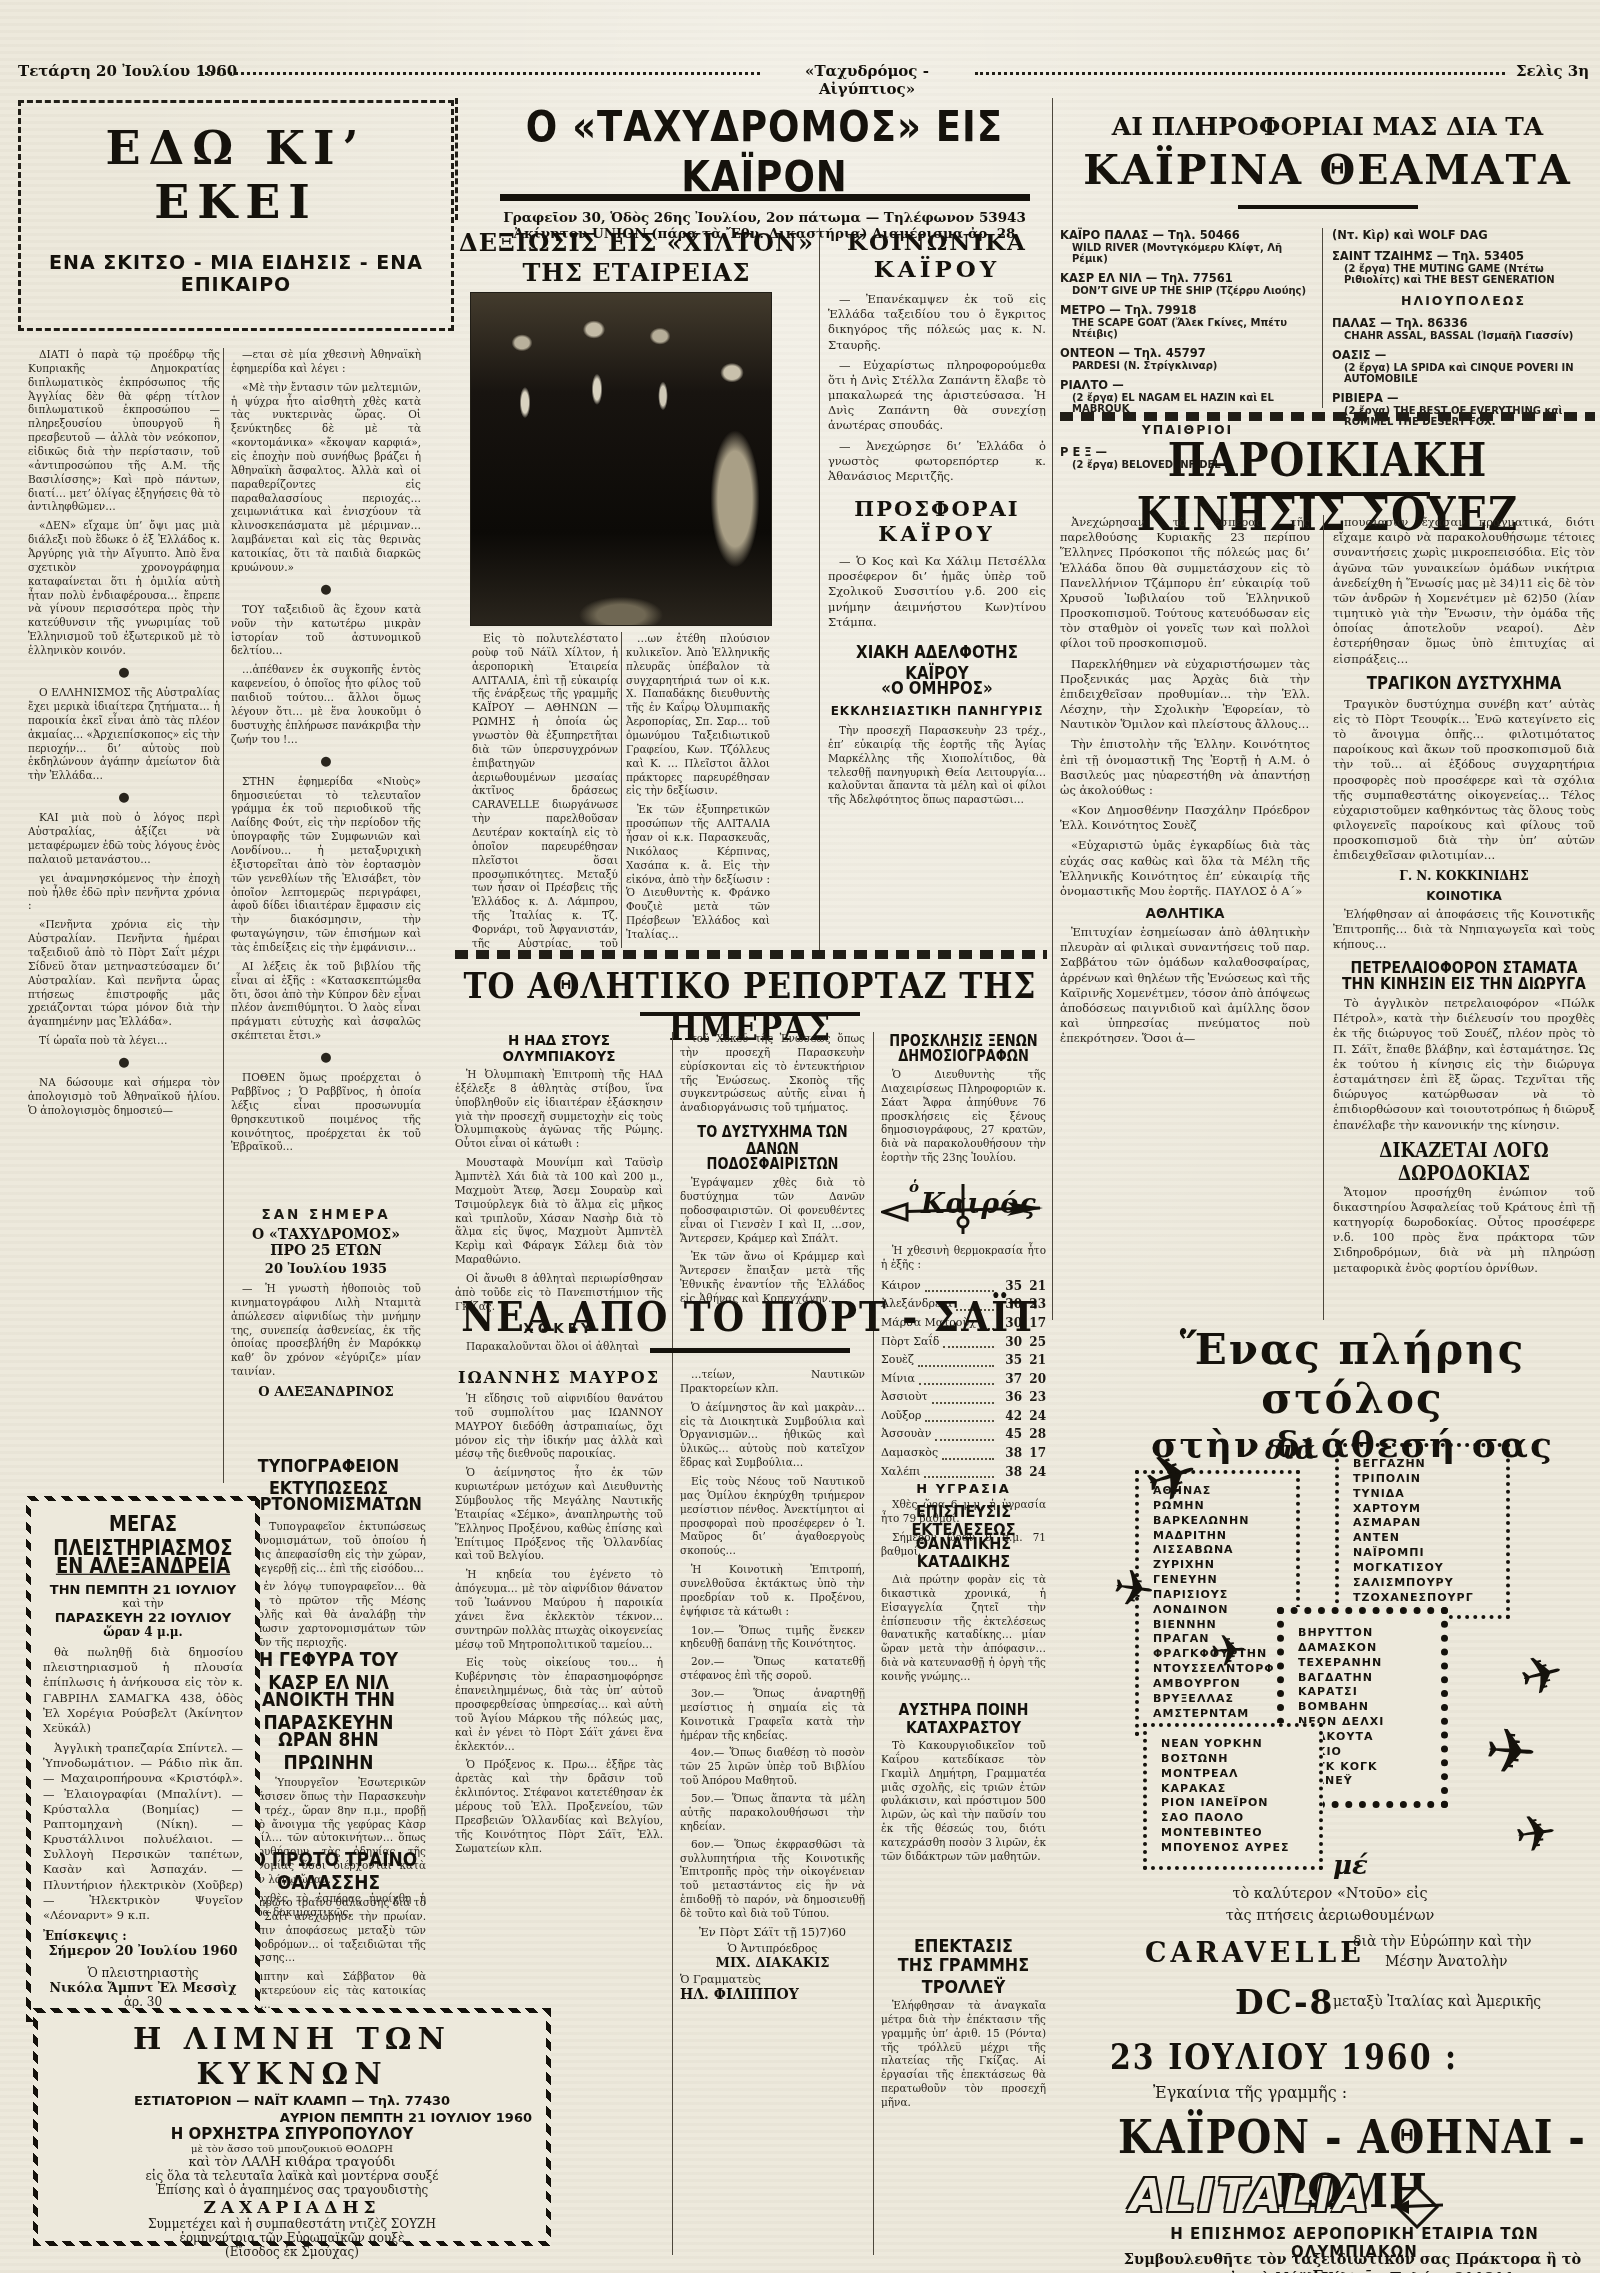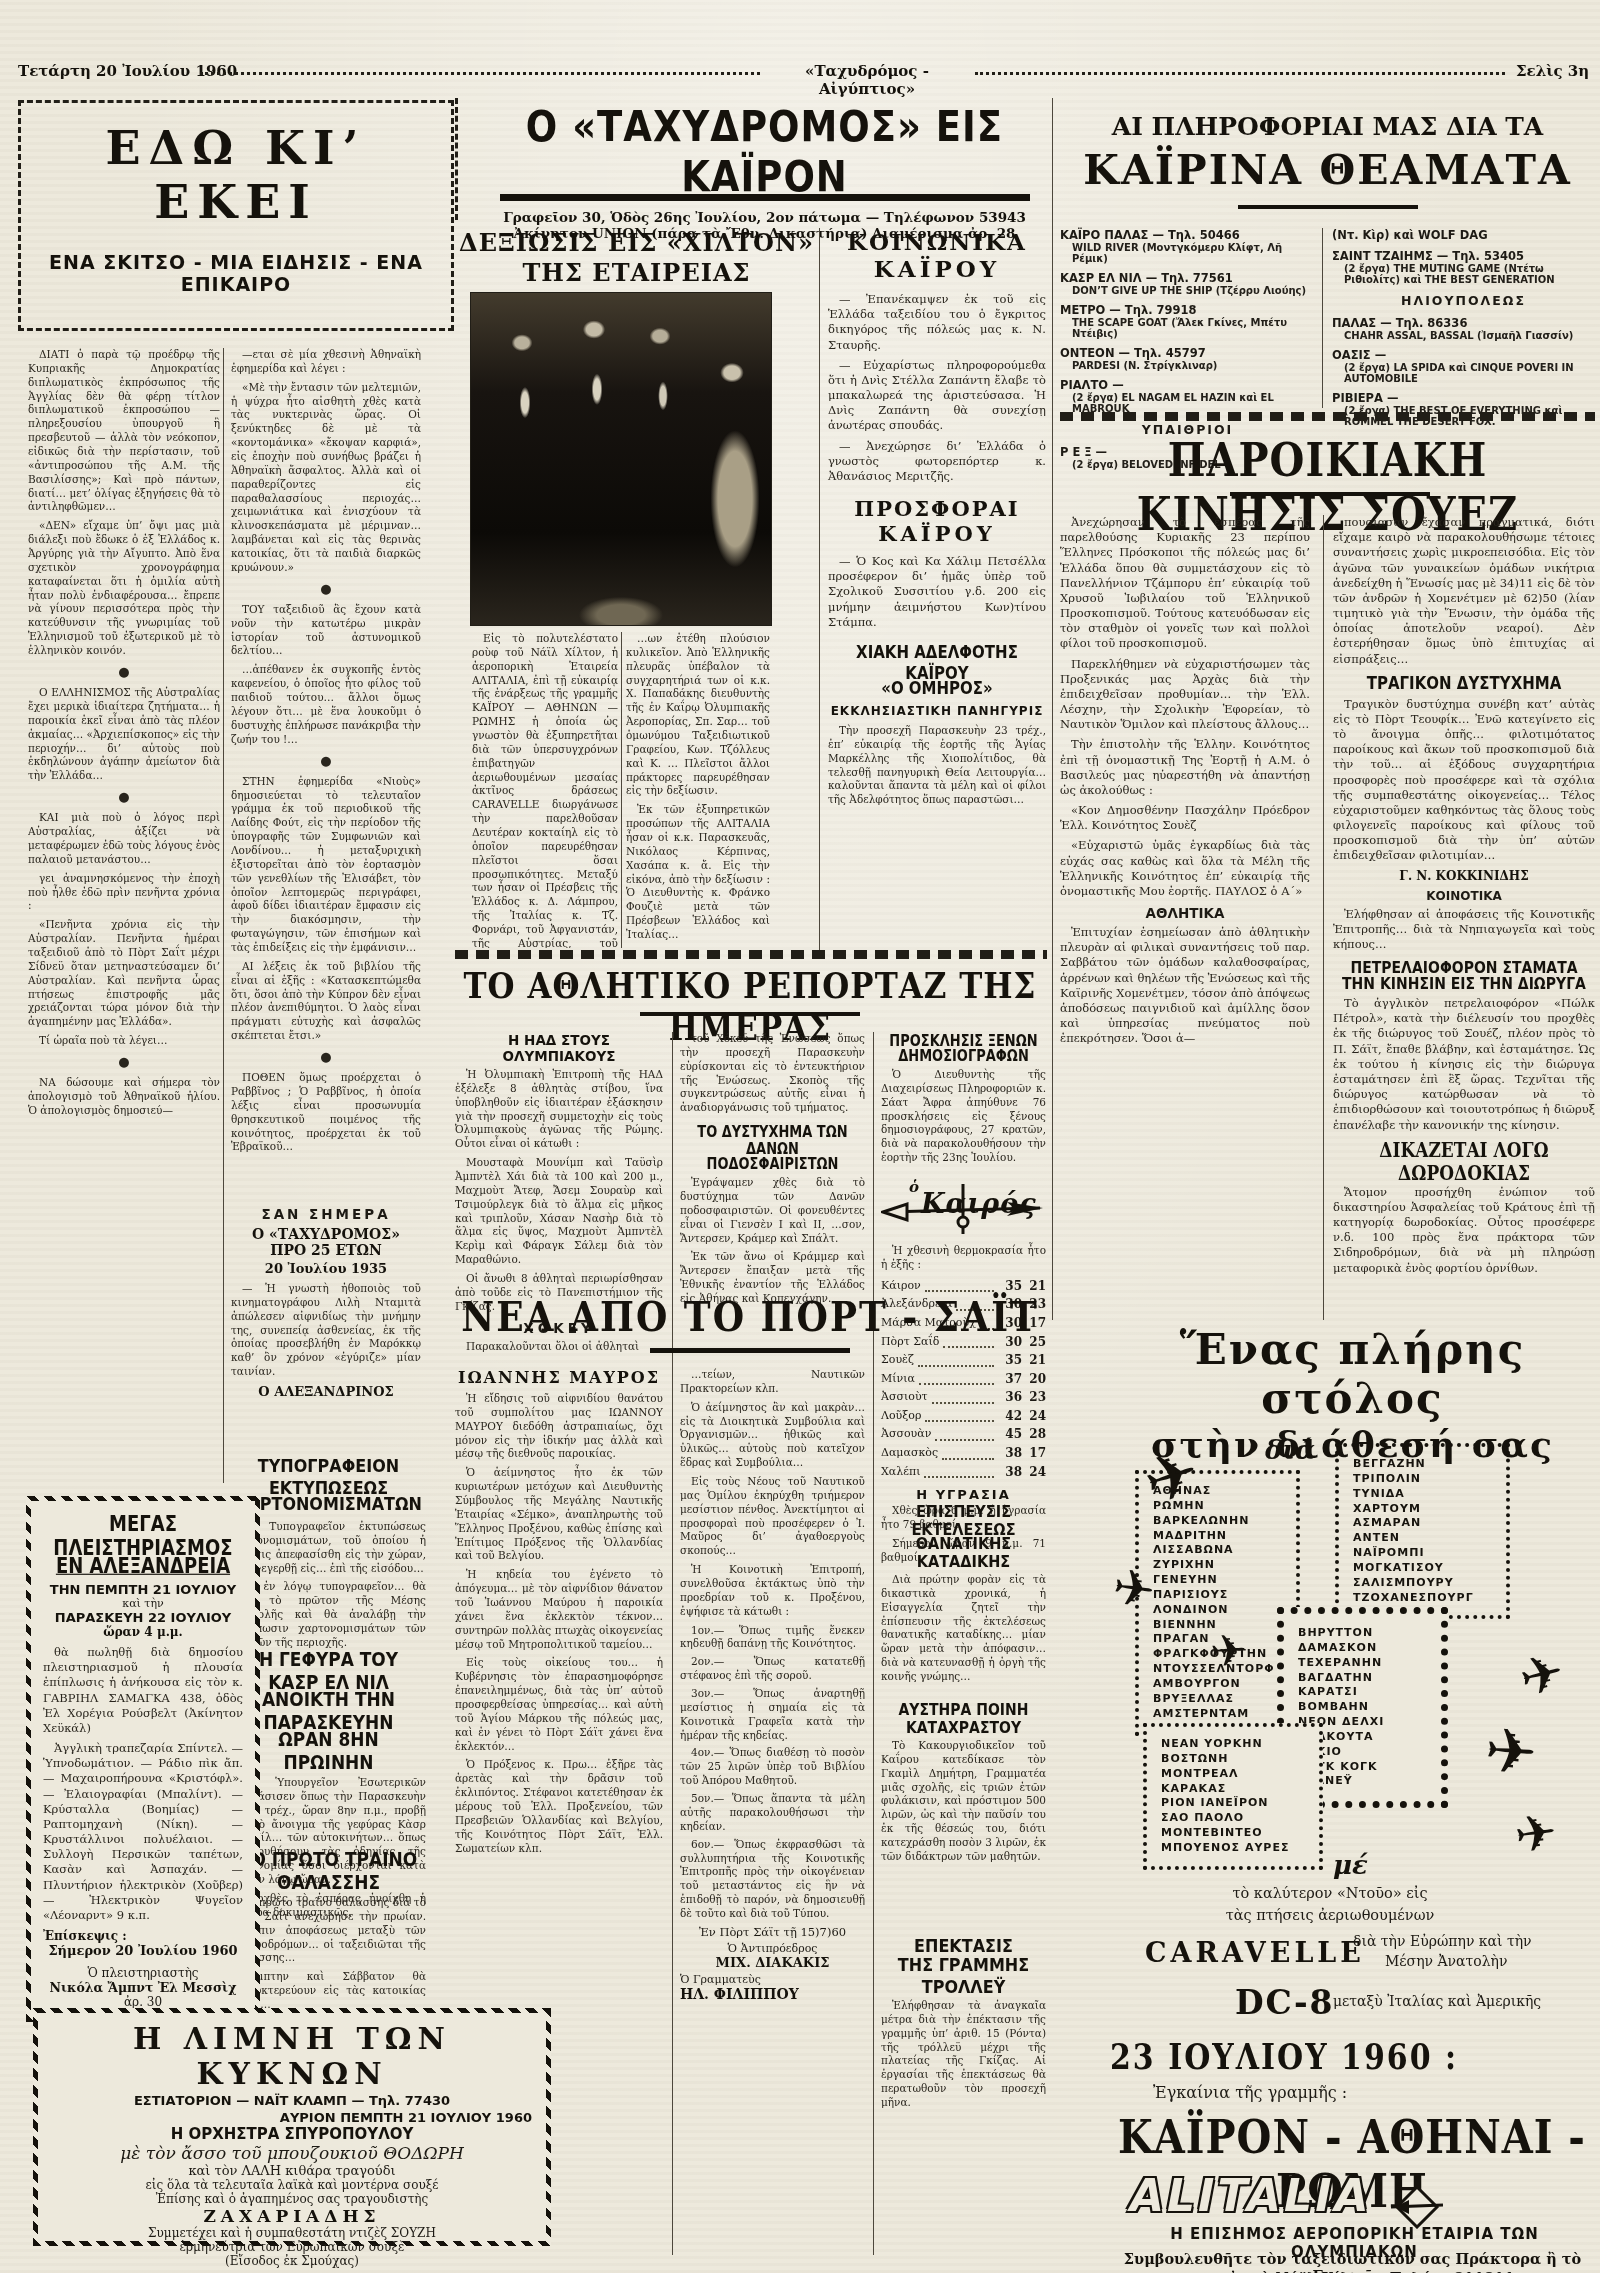--- a/index.html
+++ b/index.html
@@ -134,21 +134,21 @@
     <div class="ctr" style="font-size:12px;margin-top:8px;">Ὁ πλειστηριαστὴς</div>
     <div class="ctr head-serif" style="font-size:12.5px;">Νικόλα Ἄμπντ Ἐλ Μεσσὶχ</div>
     <div class="ctr" style="font-size:12px;">ἀρ. 30</div>
   </div>
 
   <div class="abs zz" style="left:33px;top:2008px;width:480px;height:212px;padding:8px 14px;background:#ede9dc;">
     <div class="head-serif ctr" style="font-size:30px;letter-spacing:6px;">Η ΛΙΜΝΗ ΤΩΝ ΚΥΚΝΩΝ</div>
     <div class="head-sans ctr" style="font-size:13px;margin:2px 0;">ΕΣΤΙΑΤΟΡΙΟΝ — ΝΑΪΤ ΚΛΑΜΠ — Τηλ. 77430</div>
     <div class="head-sans ctr" style="font-size:13px;text-align:right;">ΑΥΡΙΟΝ ΠΕΜΠΤΗ 21 ΙΟΥΛΙΟΥ 1960</div>
     <div class="head-sans ctr" style="font-size:15px;">Η ΟΡΧΗΣΤΡΑ ΣΠΥΡΟΠΟΥΛΟΥ</div>
-    <div class="ctr" style="font-size:17px;font-style:italic;">μὲ τὸν ἄσσο τοῦ μπουζουκιοῦ ΘΟΔΩΡΗ</div>
+    <div class="ctr" style="font-size:10px;">μὲ τὸν ἄσσο τοῦ μπουζουκιοῦ ΘΟΔΩΡΗ</div>
     <div class="ctr" style="font-size:13px;">καὶ τὸν ΛΑΛΗ κιθάρα τραγούδι</div>
     <div class="ctr" style="font-size:12px;">εἰς ὅλα τὰ τελευταῖα λαϊκὰ καὶ μοντέρνα σουξέ</div>
     <div class="ctr" style="font-size:12px;">Ἐπίσης καὶ ὁ ἀγαπημένος σας τραγουδιστὴς</div>
     <div class="head-serif ctr" style="font-size:17px;letter-spacing:5px;">ΖΑΧΑΡΙΑΔΗΣ</div>
     <div class="ctr" style="font-size:12px;">Συμμετέχει καὶ ἡ συμπαθεστάτη ντιζὲζ  ΣΟΥΖΗ</div>
     <div class="ctr" style="font-size:12px;">ἑρμηνεύτρια τῶν Εὐρωπαϊκῶν σουξὲ</div>
     <div class="ctr" style="font-size:12px;">(Εἴσοδος ἐκ Σμούχας)</div>
   </div>
 
   <div class="abs" style="left:455px;top:98px;width:593px;height:122px;border-left:3px dashed #211e17;padding-left:10px;">
@@ -317,21 +317,21 @@
           <span class="w-hi">38</span>
           <span class="w-lo">17</span>
         </div>
         <div class="w-row">
           <span class="w-city">Χαλέπι</span>
           <span class="w-dots"></span>
           <span class="w-hi">38</span>
           <span class="w-lo">24</span>
         </div>
       </div>
-    <div class="head-sans ctr" style="font-size:13px;margin-top:6px;letter-spacing:2px;">Η ΥΓΡΑΣΙΑ</div>
+    <div class="head-sans ctr" style="font-size:13px;letter-spacing:2px;">Η ΥΓΡΑΣΙΑ</div>
     <div class="body" style="margin-top:2px;">
       <p>Χθὲς ὥρα 6 μ.μ. ἡ ὑγρασία ἦτο 79 βαθμοί.</p>
       <p>Σήμερον ὥραν 9 π.μ. 71 βαθμοί.</p>
     </div>
   </div>
 
   <div class="abs" style="left:881px;top:1502px;width:165px;">
     <div class="head-sans ctr cond" style="font-size:14.5px;">ΕΠΙΣΠΕΥΣΙΣ ΕΚΤΕΛΕΣΕΩΣ</div>
     <div class="head-sans ctr cond" style="font-size:14.5px;margin-bottom:7px;">ΘΑΝΑΤΙΚΗΣ ΚΑΤΑΔΙΚΗΣ</div>
     <div class="body">

